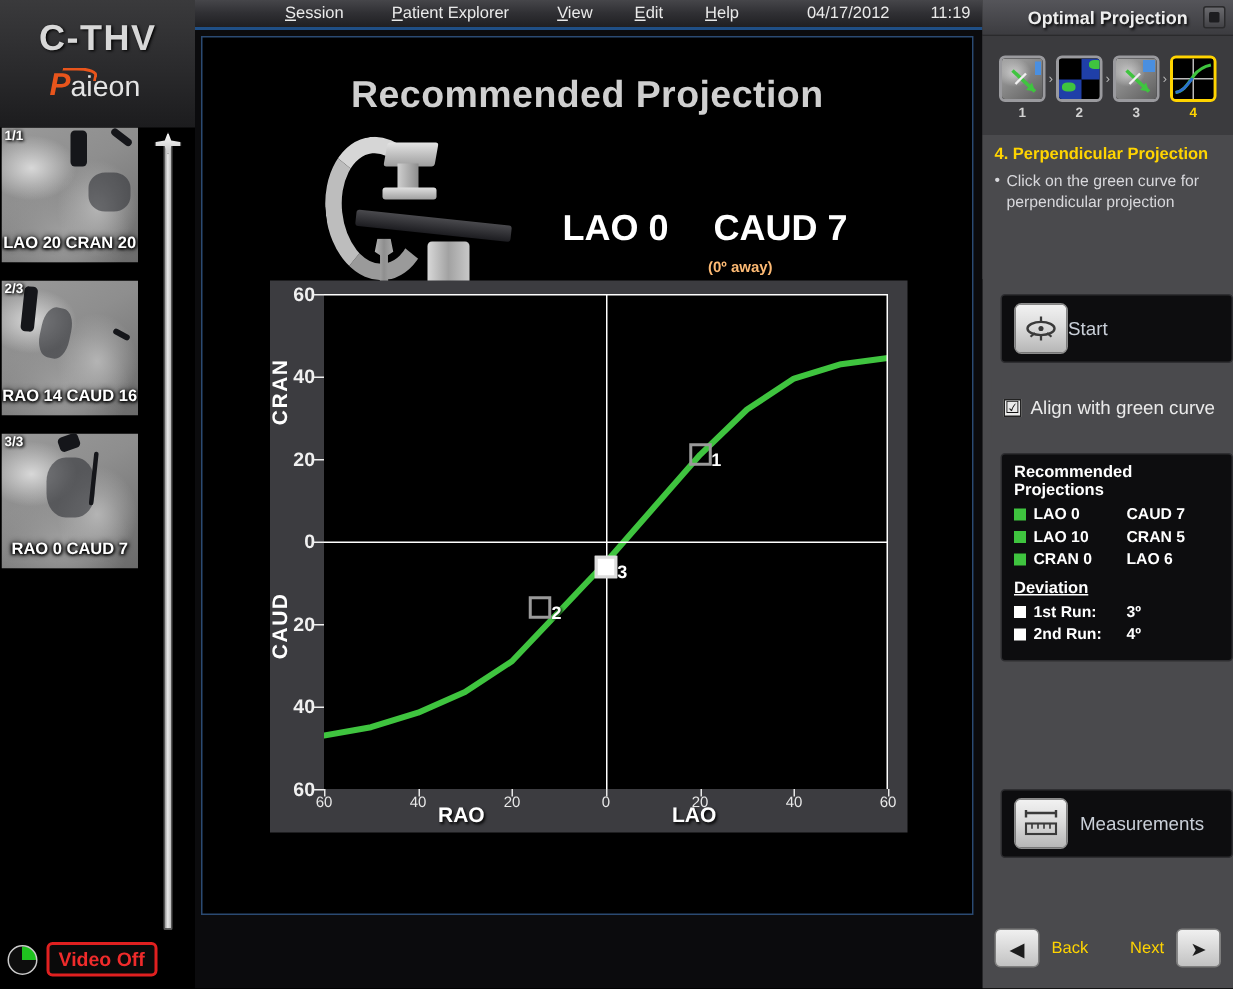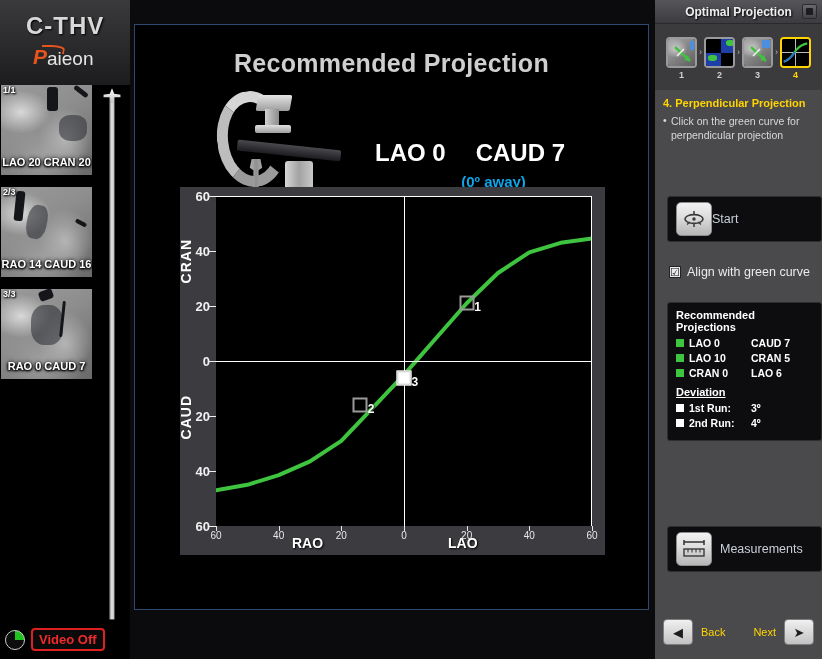--- a/index.html
+++ b/index.html
@@ -179,21 +179,21 @@
   #proj-readout {
     position: absolute; left: 240px; top: 114px; width: 265px;
   }
   #proj-main {
     font-size: 24px; font-weight: bold; color: #fff;
     display: flex; gap: 30px; justify-content: flex-start;
     text-shadow: 1px 1px 2px #000;
   }
   #proj-away {
     margin-top: 6px; text-align: center; padding-right: 28px;
-    font-size: 15px; font-weight: bold; color: #0ea5e9;
+    font-size: 10px; font-weight: bold; color: #fdba74;
   }
 
   
   #chart {
     position: absolute; left: 45px; top: 162px; width: 425px; height: 368px;
     background: #3c3c40;
   }
   #plot {
     position: absolute; left: 36px; top: 9px; width: 376px; height: 330px;
     background: #000;
@@ -434,20 +434,29 @@
     </div>
 
     <div id="video-status">
       <div id="video-pie"></div>
       <div id="video-off-badge">Video Off</div>
     </div>
   </div>
 
   <div id="center">
 
+    <div id="menubar">
+      <div class="menu-item" style="margin-left:60px;"><u>S</u><span>ession</span></div>
+      <div class="menu-item" style="margin-left:32px;"><u>P</u><span>atient Explorer</span></div>
+      <div class="menu-item" style="margin-left:32px;"><u>V</u><span>iew</span></div>
+      <div class="menu-item" style="margin-left:28px;"><u>E</u><span>dit</span></div>
+      <div class="menu-item" style="margin-left:28px;"><u>H</u><span>elp</span></div>
+      <div id="menu-date">04/17/2012</div>
+      <div id="menu-time">11:19</div>
+    </div>
 
     <div id="viewport">
 
       <div id="rec-title">Recommended Projection</div>
 
       <div id="carm">
         <div class="arc"></div>
         <div class="detector"></div>
         <div class="det-neck"></div>
         <div class="det-base"></div>

